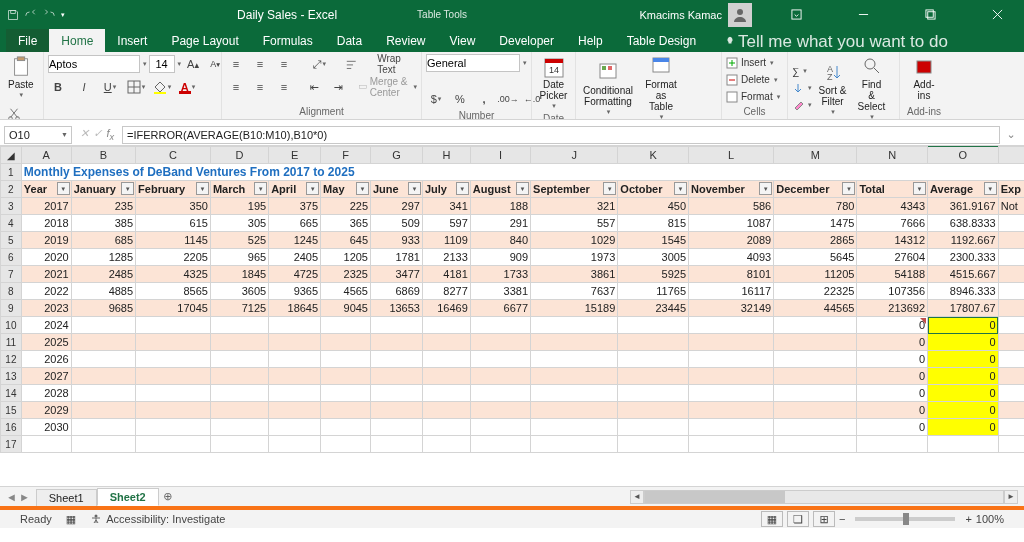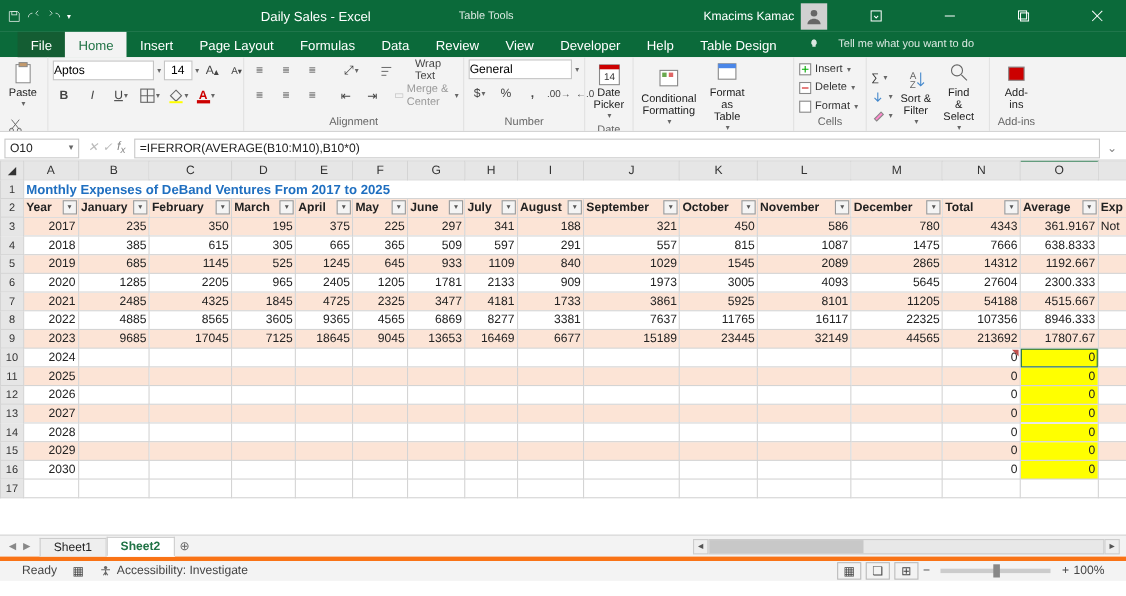--- a/index.html
+++ b/index.html
@@ -11,25 +11,25 @@
   .titlebar .right{display:flex;align-items:center;gap:22px;padding-right:4px}
   .tb-btn{width:14px;height:14px;display:inline-flex;align-items:center;justify-content:center;opacity:.85}
   .tb-btn svg{width:12px;height:12px;fill:#fff}
   .winbtn{width:45px;height:29px;display:flex;align-items:center;justify-content:center}
   .winbtn svg{width:11px;height:11px;stroke:#fff;fill:none;stroke-width:1}
   .user{display:flex;align-items:center;gap:6px;font-size:11px}
   .avatar{width:24px;height:24px;background:#d0d0d0;display:flex;align-items:center;justify-content:center}
   .avatar svg{width:16px;height:16px;fill:#666}
   .tt-label{font-size:10px;opacity:.85}
   
-  .tabsbar{height:23px;background:#0b6a3a;color:#fff;display:flex;align-items:center;padding-left:16px;font-size:12px}
+  .tabsbar{height:23px;background:#0b6a3a;color:#fff;display:flex;align-items:flex-end;padding-left:6px;font-size:12px}
   .tab{padding:4px 12px;height:23px;display:flex;align-items:center;cursor:pointer}
   .tab.file{background:#145d33;border-radius:0}
   .tab.active{background:#f3f3f3;color:#217346}
-  .tellme{flex:1;display:flex;align-items:center;gap:16px;padding-left:16px;opacity:.85;font-size:10px}
+  .tellme{flex:1;display:flex;align-items:center;gap:2px;padding-left:16px;opacity:.85;font-size:17px}
   .tellme svg{width:12px;height:12px;fill:#fff}
   
   .ribbon{height:68px;background:#f3f3f3;border-bottom:1px solid #d4d4d4;display:flex;align-items:stretch;overflow:hidden}
   .group{border-right:1px solid #e2e2e2;display:flex;flex-direction:column;padding:2px 4px 0;justify-content:space-between}
   .group .ctl{display:flex;gap:3px;flex-wrap:wrap;align-items:center}
   .group-label{font-size:10px;color:#666;text-align:center;padding:1px 0 2px;position:relative}
   .rbtn{height:20px;min-width:20px;display:inline-flex;align-items:center;justify-content:center;font-size:11px;color:#444;}
   .rbtn svg{width:14px;height:14px}
   .bigcol{display:flex;flex-direction:column;align-items:center;justify-content:flex-start;padding:2px 4px;font-size:10px;gap:1px;line-height:1.1;text-align:center}
   .bigcol svg{width:20px;height:22px}
@@ -266,21 +266,21 @@
             </svg>
             <span>Merge &amp; Center</span>
             <span class="dd">▾</span>
           </span>
       </div>
     </div>
     <div class="group-label">Alignment</div>
   </div>
 
   <div class="group" style="width:110px">
-    <div class="stack" style="gap:3px">
+    <div class="stack" style="gap:17px">
       <div class="row">
           <input class="fake" style="width: 94px;" value="General">
           <span class="dd">▾</span>
         </div>
       <div class="row" style="gap:4px">
         <span class="rbtn">$<span class="dd">▾</span></span>
         <span class="rbtn">%</span>
         <span class="rbtn">
             <b>,</b>
           </span>

